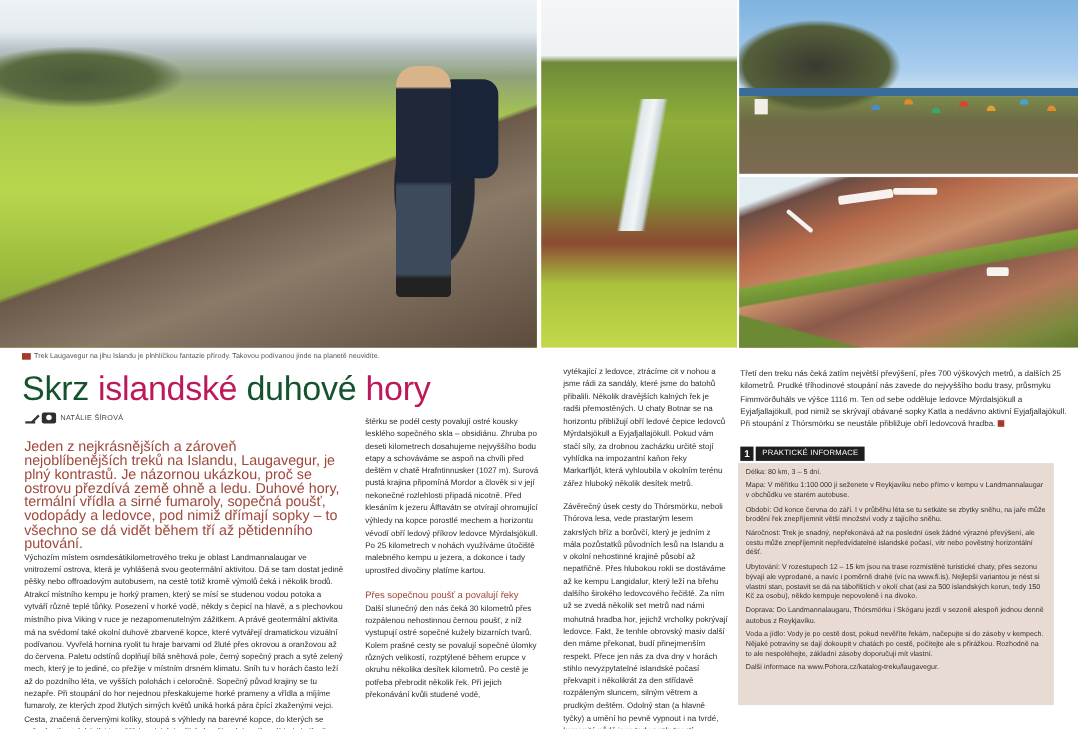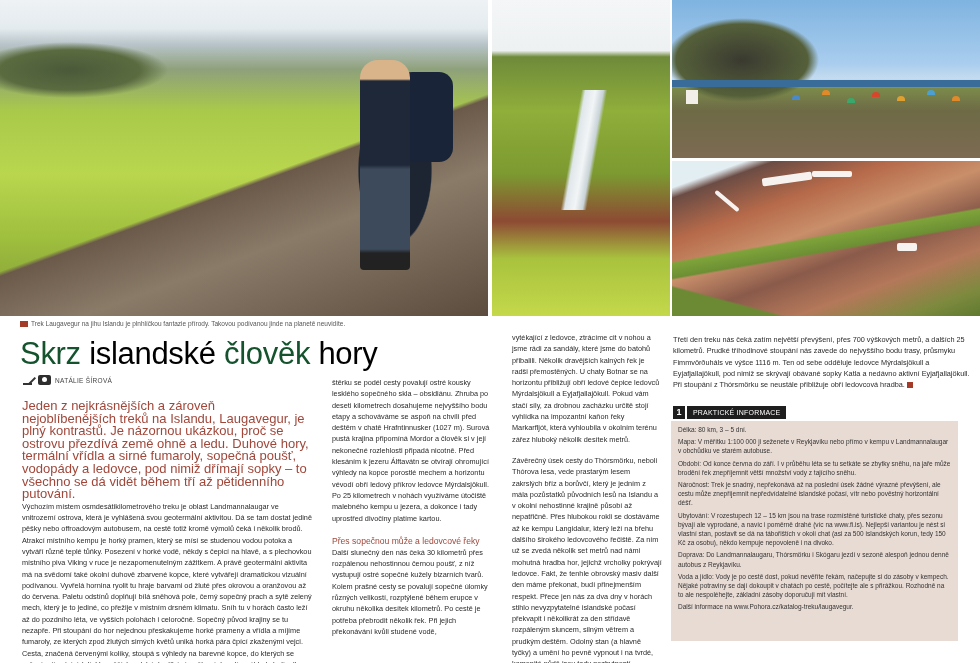--- a/index.html
+++ b/index.html
@@ -34,21 +34,21 @@
       linear-gradient(160deg,#e3eef3 0,#e3eef3 10%,#6b4c44 14%,#b66a4a 30%,#c98f6a 45%,#8a5a4a 60%,#b4785a 75%,#7d8a3e 90%,#5f7a30 100%);}
   #ph4 .snow{position:absolute;background:#fff;opacity:.92;border-radius:2px;}
 
   
   .caption{position:absolute;left:20px;top:320px;font-size:6.5px;color:#555;display:flex;align-items:center;gap:3px;}
   .caption .cam{display:inline-block;width:8px;height:6px;background:#a33b28;}
 
   
   .title{position:absolute;left:20px;top:336px;font-size:31px;font-weight:normal;letter-spacing:-0.3px;white-space:nowrap;line-height:36px;}
   .title .red{color:#14532d;}
-  .title .dark{color:#000000;}
+  .title .dark{color:#be185d;}
   .byline{position:absolute;left:22px;top:375px;display:flex;align-items:center;gap:4px;font-size:6.5px;color:#444;letter-spacing:.3px;}
   .ico-pen{width:12px;height:10px;position:relative;}
   .ico-pen:before{content:"";position:absolute;left:1px;top:8px;width:9px;height:2px;background:#333;}
   .ico-pen:after{content:"";position:absolute;left:3px;top:0;width:2px;height:9px;background:#333;transform:rotate(45deg);transform-origin:bottom;left:6px;}
   .ico-cam{width:13px;height:10px;background:#2e2e2e;border-radius:2px;position:relative;}
   .ico-cam:after{content:"";position:absolute;left:4px;top:2px;width:5px;height:5px;border-radius:50%;background:#fff;}
 
   .col{position:absolute;font-size:7.3px;line-height:11.3px;color:#2b2b2b;}
   .col p{margin:0;}
   .lead{color:#a0473a;font-size:13px;line-height:12.6px;}
@@ -92,39 +92,39 @@
 </div>
 
 <div class="caption">
   <span class="cam"></span>
   <span>Trek Laugavegur na jihu Islandu je plnhlíčkou fantazie přírody. Takovou podívanou jinde na planetě neuvidíte.</span>
 </div>
 
 <h1 class="title" style="margin:0;">
   <span class="red">Skrz</span>
   <span class="dark">islandské</span>
-  <span class="red">člověk</span>
+  <span class="red">duhové</span>
   <span class="dark">hory</span>
 </h1>
 
 <div class="byline">
   <span class="ico-pen"></span>
   <span class="ico-cam"></span>
   <span>NATÁLIE ŠÍROVÁ</span>
 </div>
 
 <div class="col col1">
   <p class="lead">Jeden z nejkrásnějších a zároveň nejoblíbenějších treků na Islandu, Laugavegur, je plný kontrastů. Je názornou ukázkou, proč se ostrovu přezdívá země ohně a ledu. Duhové hory, termální vřídla a sirné fumaroly, sopečná poušť, vodopády a ledovce, pod nimiž dřímají sopky – to všechno se dá vidět během tří až pětidenního putování.</p>
   <p>Výchozím místem osmdesátikilometrového treku je oblast Landmannalaugar ve vnitrozemí ostrova, která je vyhlášená svou geotermální aktivitou. Dá se tam dostat jedině pěšky nebo offroadovým autobusem, na cestě totiž kromě výmolů čeká i několik brodů. Atrakcí místního kempu je horký pramen, který se mísí se studenou vodou potoka a vytváří různě teplé tůňky. Posezení v horké vodě, někdy s čepicí na hlavě, a s plechovkou místního piva Viking v ruce je nezapomenutelným zážitkem. A právě geotermální aktivita má na svědomí také okolní duhově zbarvené kopce, které vytvářejí dramatickou vizuální podívanou. Vyvřelá hornina ryolit tu hraje barvami od žluté přes okrovou a oranžovou až do červena. Paletu odstínů doplňují bílá sněhová pole, černý sopečný prach a sytě zelený mech, který je to jediné, co přežije v místním drsném klimatu. Sníh tu v horách často leží až do pozdního léta, ve vyšších polohách i celoročně. Sopečný původ krajiny se tu nezapře. Při stoupání do hor nejednou přeskakujeme horké prameny a vřídla a míjíme fumaroly, ze kterých zpod žlutých sirných květů uniká horká pára čpící zkaženými vejci.</p>
   <p>Cesta, značená červenými kolíky, stoupá s výhledy na barevné kopce, do kterých se zařezávají ostrá údolí. Ve vyšších polohách přibývá sněhových polí a výhledy halí mlha. Na černém</p>
 </div>
 
 <div class="col col2">
   <p>štěrku se podél cesty povalují ostré kousky lesklého sopečného skla – obsidiánu. Zhruba po deseti kilometrech dosahujeme nejvyššího bodu etapy a schováváme se aspoň na chvíli před deštěm v chatě Hrafntinnusker (1027 m). Surová pustá krajina připomíná Mordor a člověk si v její nekonečné rozlehlosti připadá nicotně. Před klesáním k jezeru Álftavátn se otvírají ohromující výhledy na kopce porostlé mechem a horizontu vévodí obří ledový příkrov ledovce Mýrdalsjökull. Po 25 kilometrech v nohách využíváme útočiště malebného kempu u jezera, a dokonce i tady uprostřed divočiny platíme kartou.</p>
-  <p class="subhead" style="margin-top:12px !important;">Přes sopečnou může a ledovcové řeky</p>
+  <p class="subhead" style="margin-top:12px !important;">Přes sopečnou poušť a povalují řeky</p>
   <p>Další slunečný den nás čeká 30 kilometrů přes rozpálenou nehostinnou černou poušť, z níž vystupují ostré sopečné kužely bizarních tvarů. Kolem prašné cesty se povalují sopečné úlomky různých velikostí, rozptýlené během erupce v okruhu několika desítek kilometrů. Po cestě je potřeba přebrodit několik řek. Při jejich překonávání kvůli studené vodě,</p>
 </div>
 
 <div class="col col3">
   <p>vytékající z ledovce, ztrácíme cit v nohou a jsme rádi za sandály, které jsme do batohů přibalili. Několik dravějších kalných řek je radši přemostěných. U chaty Botnar se na horizontu přibližují obří ledové čepice ledovců Mýrdalsjökull a Eyjafjallajökull. Pokud vám stačí síly, za drobnou zacházku určitě stojí vyhlídka na impozantní kaňon řeky Markarfljót, která vyhloubila v okolním terénu zářez hluboký několik desítek metrů.</p>
   <p style="margin-top:10px;">Závěrečný úsek cesty do Thórsmörku, neboli Thórova lesa, vede prastarým lesem zakrslých bříz a borůvčí, který je jedním z mála pozůstatků původních lesů na Islandu a v okolní nehostinné krajině působí až nepatřičně. Přes hlubokou rokli se dostáváme až ke kempu Langidalur, který leží na břehu dalšího širokého ledovcového řečiště. Za ním už se zvedá několik set metrů nad námi mohutná hradba hor, jejichž vrcholky pokrývají ledovce. Fakt, že tenhle obrovský masiv další den máme překonat, budí přinejmenším respekt. Přece jen nás za dva dny v horách stihlo nevyzpytatelné islandské počasí překvapit i několikrát za den střídavě rozpáleným sluncem, silným větrem a prudkým deštěm. Odolný stan (a hlavně tyčky) a umění ho pevně vypnout i na tvrdé, kamenité půdě jsou tady nezbytností.</p>
 </div>
 
 <div class="col col4">
   <p><span>Třetí den treku nás čeká zatím největší převýšení, přes 700 výškových metrů, a dalších 25 kilometrů. Prudké tříhodinové stoupání nás zavede do nejvyššího bodu trasy, průsmyku Fimmvörðuháls ve výšce 1116 m. Ten od sebe odděluje ledovce Mýrdalsjökull a Eyjafjallajökull, pod nimiž se skrývají obávané sopky Katla a nedávno aktivní Eyjafjallajökull. Při stoupání z Thórsmörku se neustále přibližuje obří ledovcová hradba.</span> <span class="endmark"></span></p>

